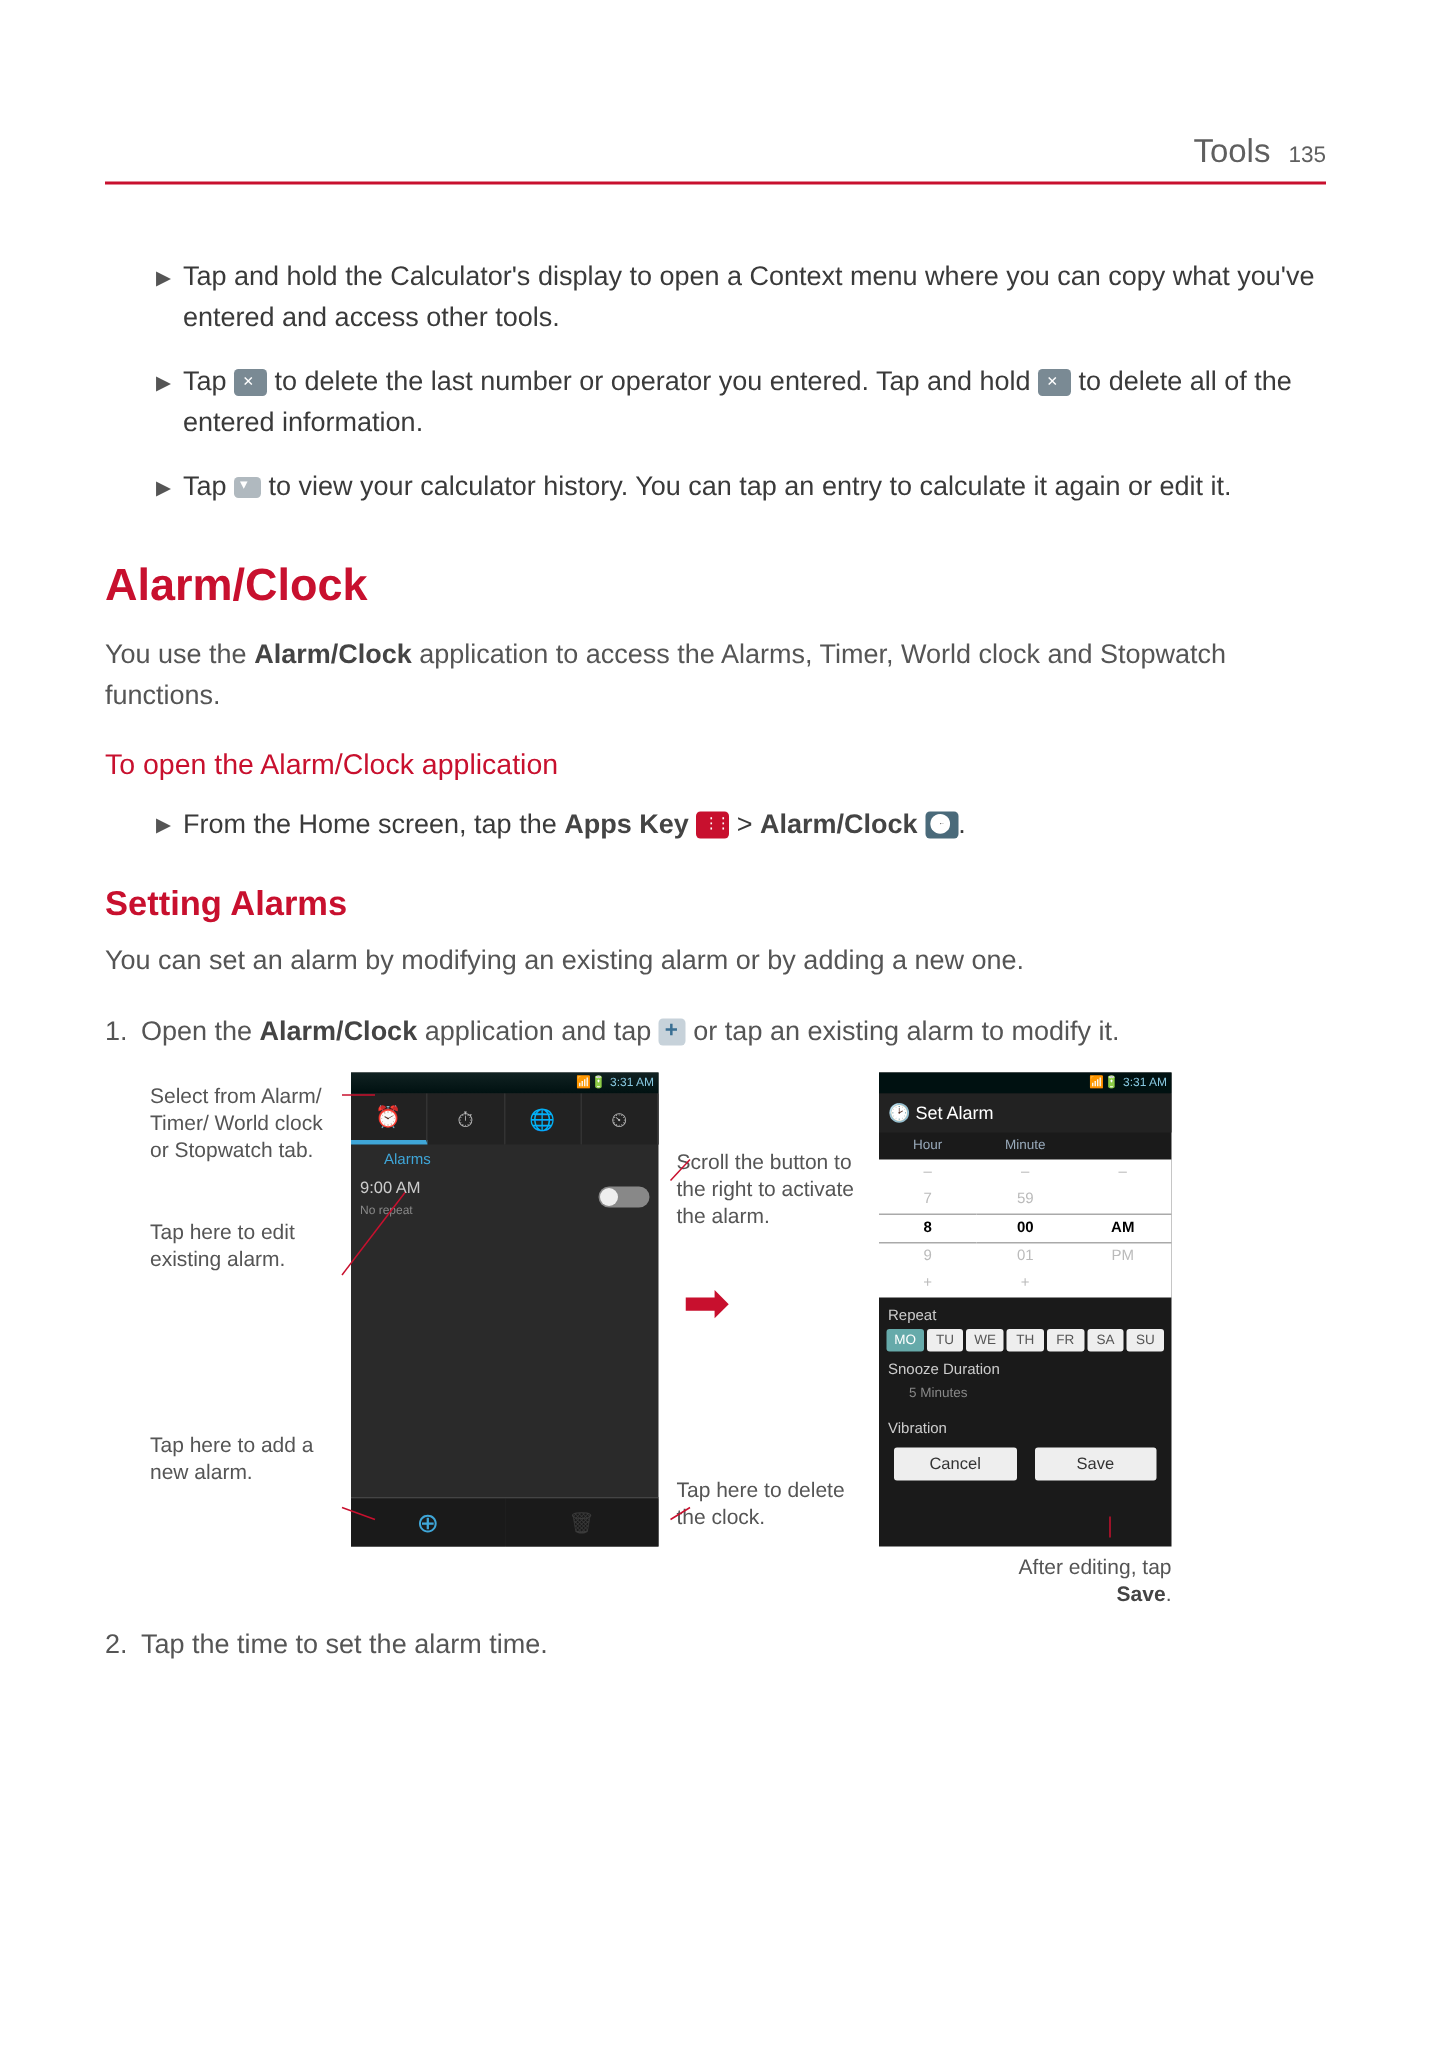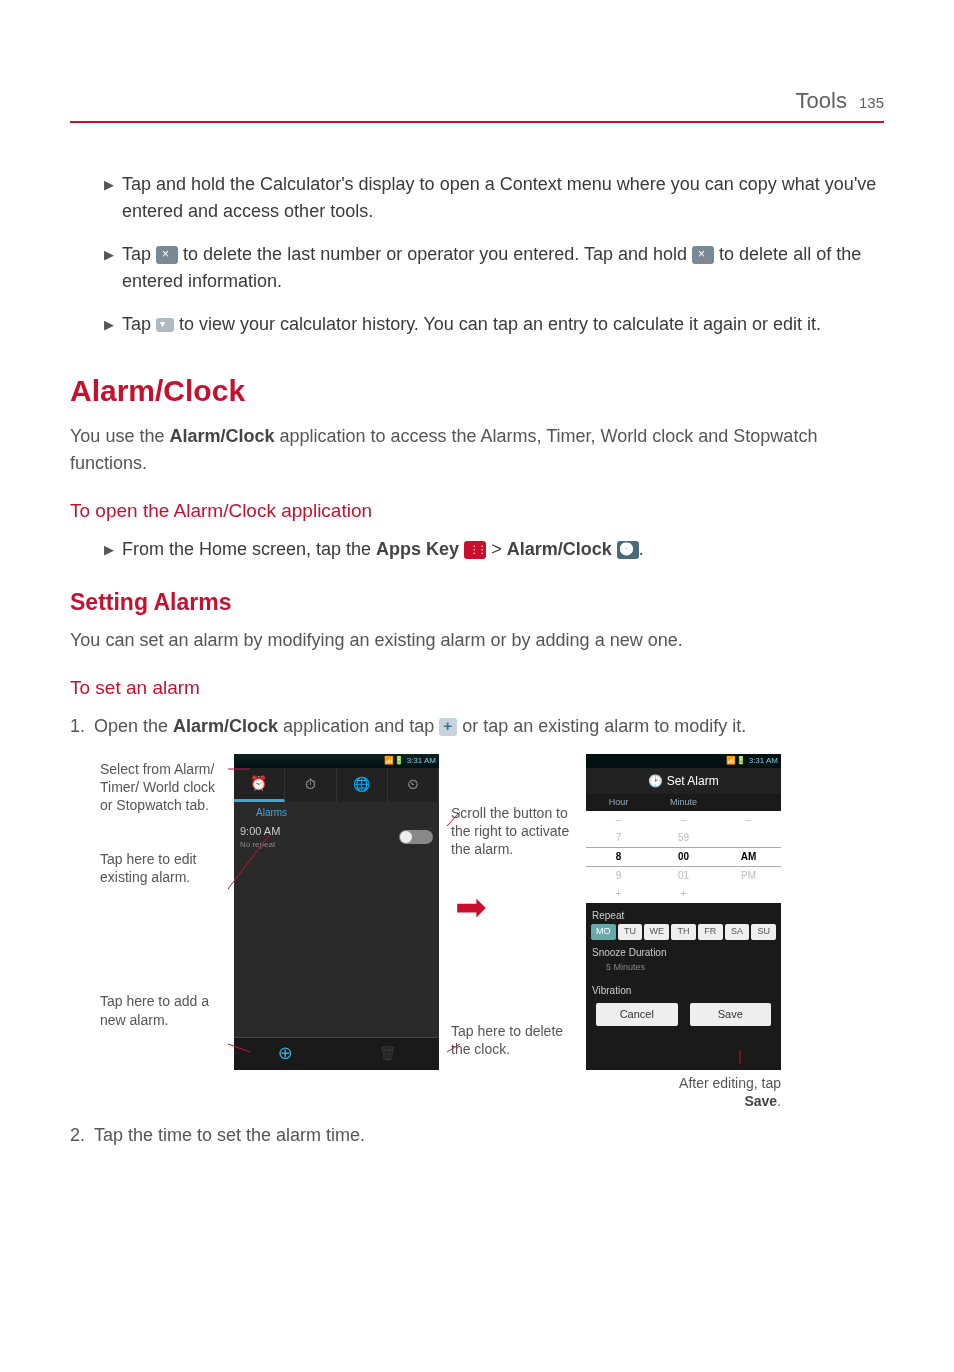--- a/index.html
+++ b/index.html
@@ -151,21 +151,21 @@
   .bb.add { color:#d33; font-size:16px;}
   .bb.add::before{content:"⊕"; color:#3fa6d8; font-size:18px;}
   .bb.del::before{content:"🗑"; font-size:14px; filter:hue-rotate(140deg);}
   .lbl-block { margin-bottom: 30px; }
 
   
   .phone2 {
     width: 195px; height:316px; background:#1a1a1a; position:relative; font-size:11px; color:#ccc;
   }
   .phone2 .statusbar { height:14px; background:#011; color:#87c8e0; font-size:8px; text-align:right; padding:0 3px; line-height:14px;}
-  .settitle { background:#222; color:#fff; font-size:12px; padding:4px 6px;text-align:center;}
+  .settitle { background:#222; color:#fff; font-size:12px; padding:4px 6px;}
   .settitle::before{content:"🕑 "; color:#c33;}
   .wheelhead { display:flex; font-size:9px; color:#9ab; padding:2px 0;}
   .wheelhead div{flex:1; text-align:center;}
   .wheel { display:flex; background:#fff; color:#333;}
   .wheel .col { flex:1; text-align:center; font-size:10px;}
   .wheel .col .row{ height:18px; line-height:18px; color:#bbb;}
   .wheel .col .row.sel{ color:#000; font-weight:bold; border-top:1px solid #aaa; border-bottom:1px solid #aaa;}
   .sect-label{ color:#ccc; font-size:10px; padding:5px 6px 1px 6px;}
   .days { display:flex; gap:2px; padding:0 5px;align-items:flex-end;}
   .days .d{ flex:1; text-align:center; font-size:9px; background:#eee; color:#555; border-radius:2px; padding:1px 0;}
@@ -230,21 +230,20 @@
         <span class="icon-box icon-apps"></span>
         <span> &gt; </span><span class="bold">Alarm/Clock</span>
         <span class="icon-box icon-clock"></span><span>.</span>
       </div>
     </div>
   </div>
 
   <h2 class="med">Setting Alarms</h2>
   <p class="body-p">You can set an alarm by modifying an existing alarm or by adding a new one.</p>
 
-  <div class="sub-blue">To set an alarm</div>
 
   <div class="numitem">
     <div class="num">1.</div>
     <div class="txt">
       <span>Open the </span><span class="bold">Alarm/Clock</span><span> application and tap </span><span class="icon-box icon-plus"></span><span> or tap an existing alarm to modify it.</span>
     </div>
   </div>
 
   <div class="shots" style="position:relative; height:340px;">
 

